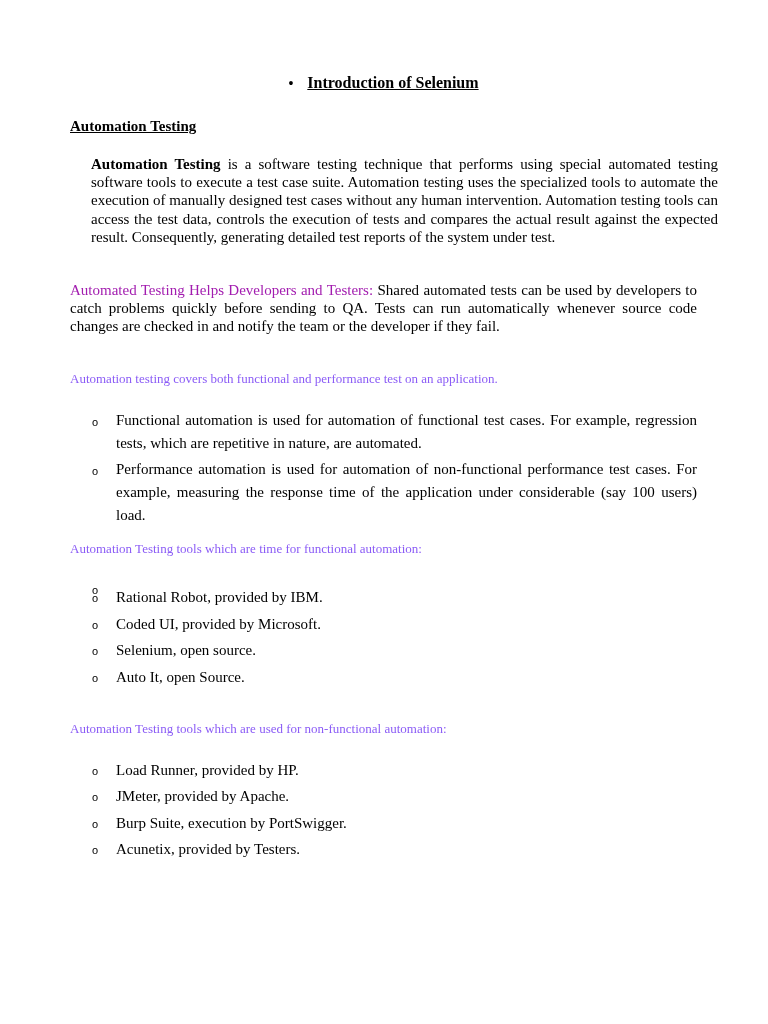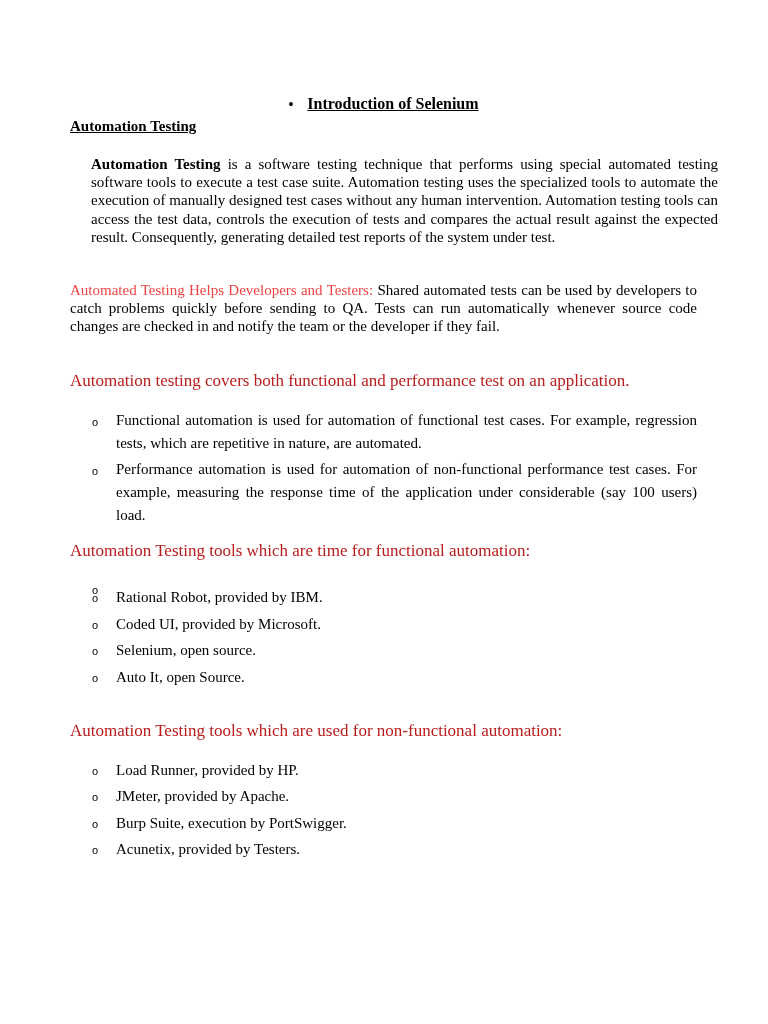--- a/index.html
+++ b/index.html
@@ -16,21 +16,21 @@
       color: #000000;
     }
     .page {
       position: absolute;
       left: 70px;
       top: 0;
       width: 627px;
     }
     .title-row {
       position: absolute;
-      top: 95px;
+      top: 74px;
       left: 0;
       width: 627px;
       text-align: center;
       font-size: 16px;
       font-weight: bold;
     }
     .title-bullet {
       display: inline-block;
       margin-right: 14px;
       font-size: 14px;
@@ -50,26 +50,26 @@
       position: absolute;
       left: 0;
       width: 627px;
       font-size: 15px;
       line-height: 18.2px;
       text-align: justify;
       margin: 0;
     }
     .para.intro { top: 155px; margin-left: 21px; }
     .para.helps { top: 281px; }
-    .lead-blue { color: #ef4444; }
+    .lead-blue { color: #a21caf; }
     .grey-line {
       position: absolute;
       left: 0;
-      font-size: 17px;
-      color: #b91c1c;
+      font-size: 13px;
+      color: #8b5cf6;
       white-space: nowrap;
     }
     .grey-line.covers { top: 371px; }
     .grey-line.functional { top: 541px; }
     .grey-line.nonfunctional { top: 721px; }
     .list {
       position: absolute;
       left: 22px;
       width: 605px;
       margin: 0;

